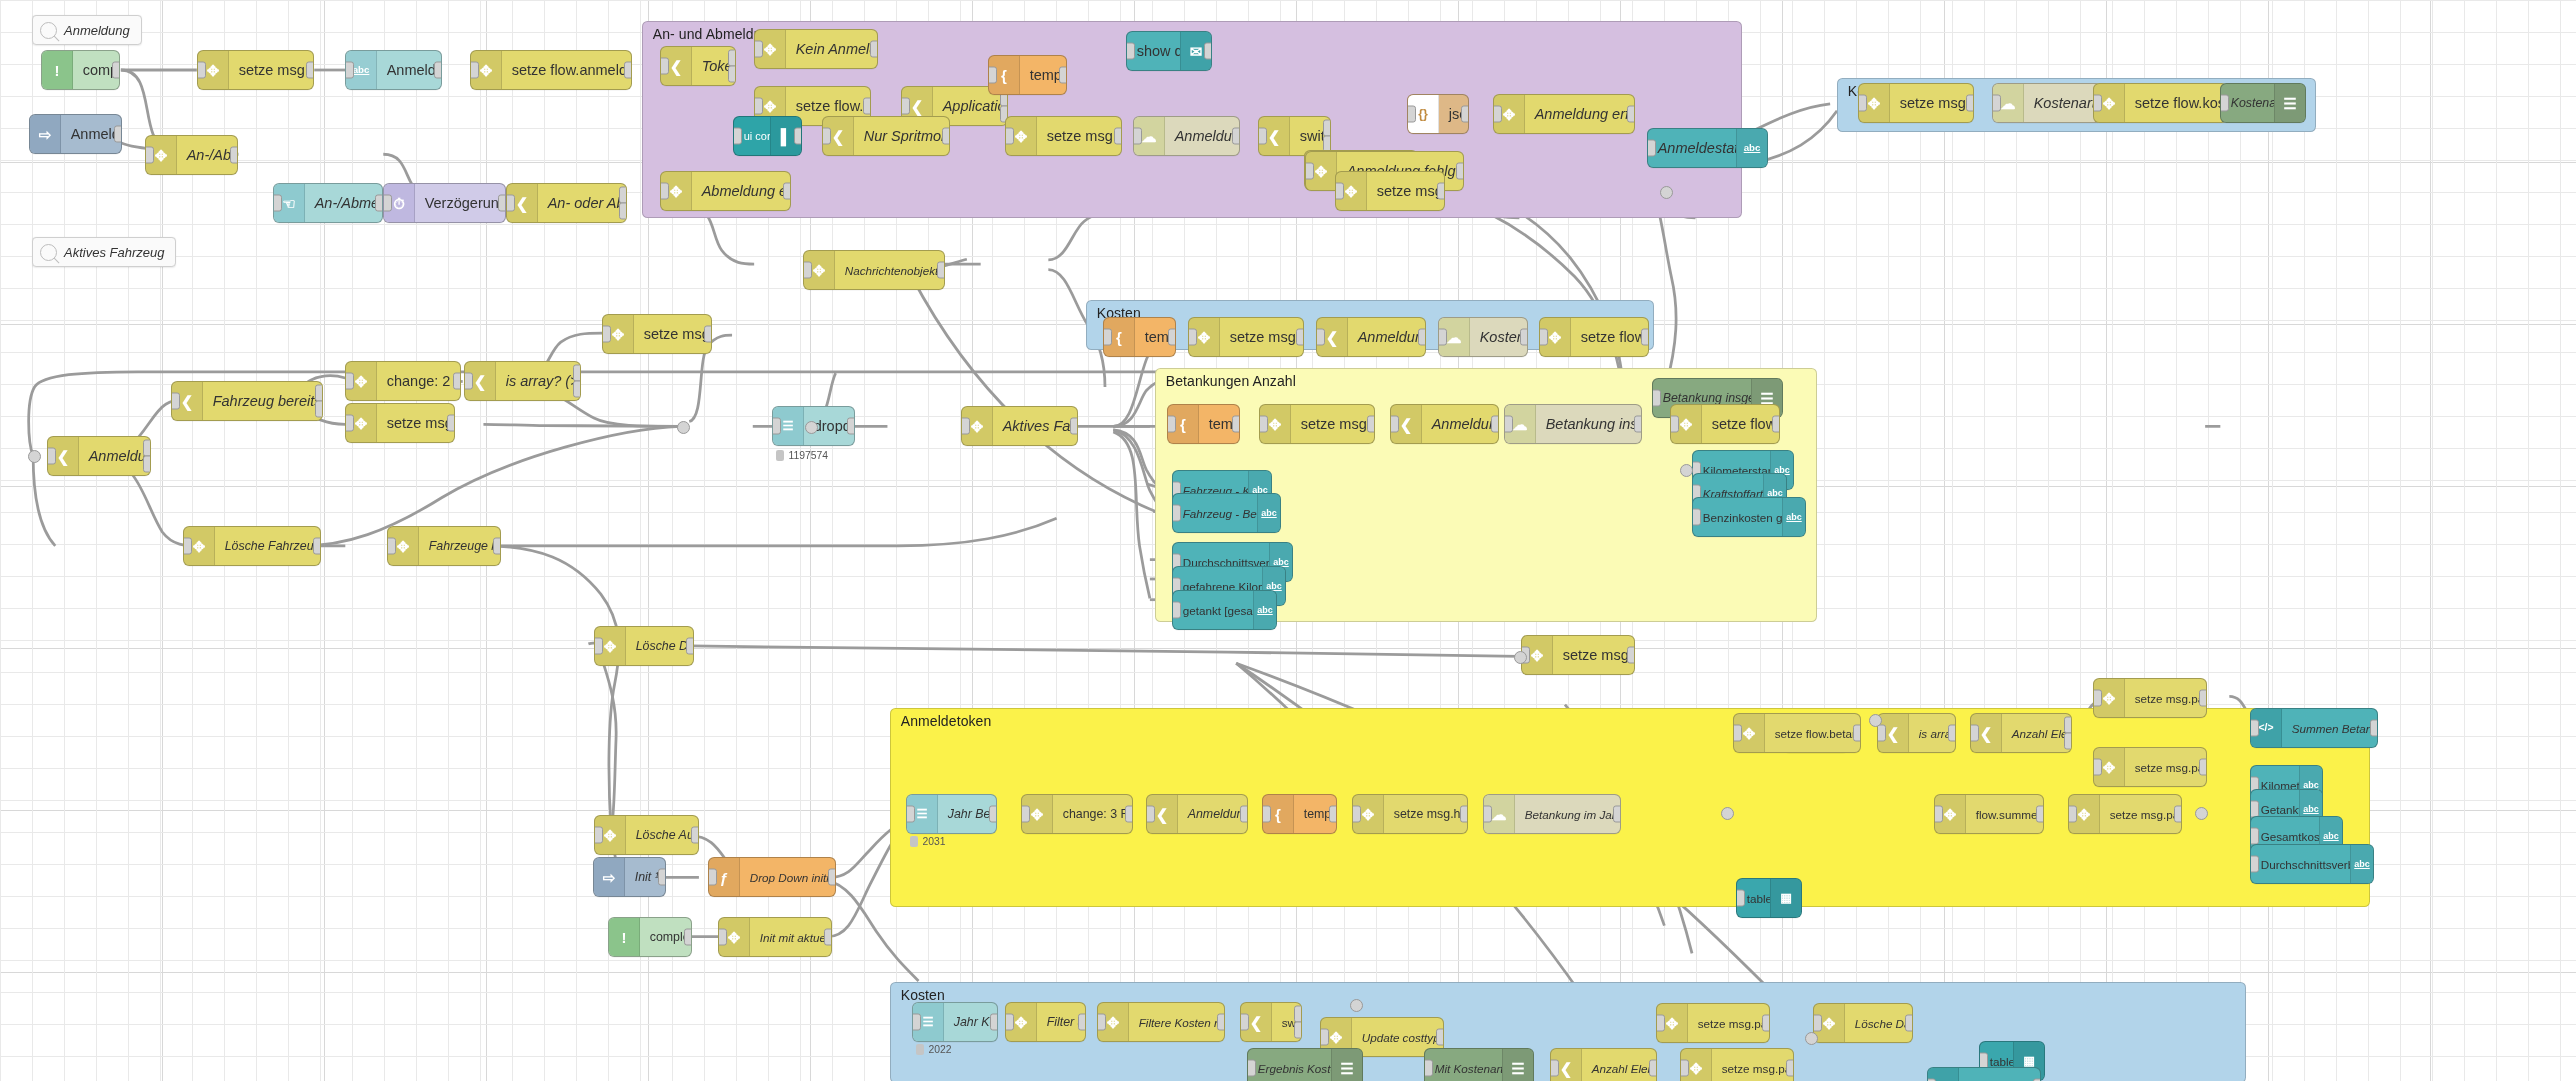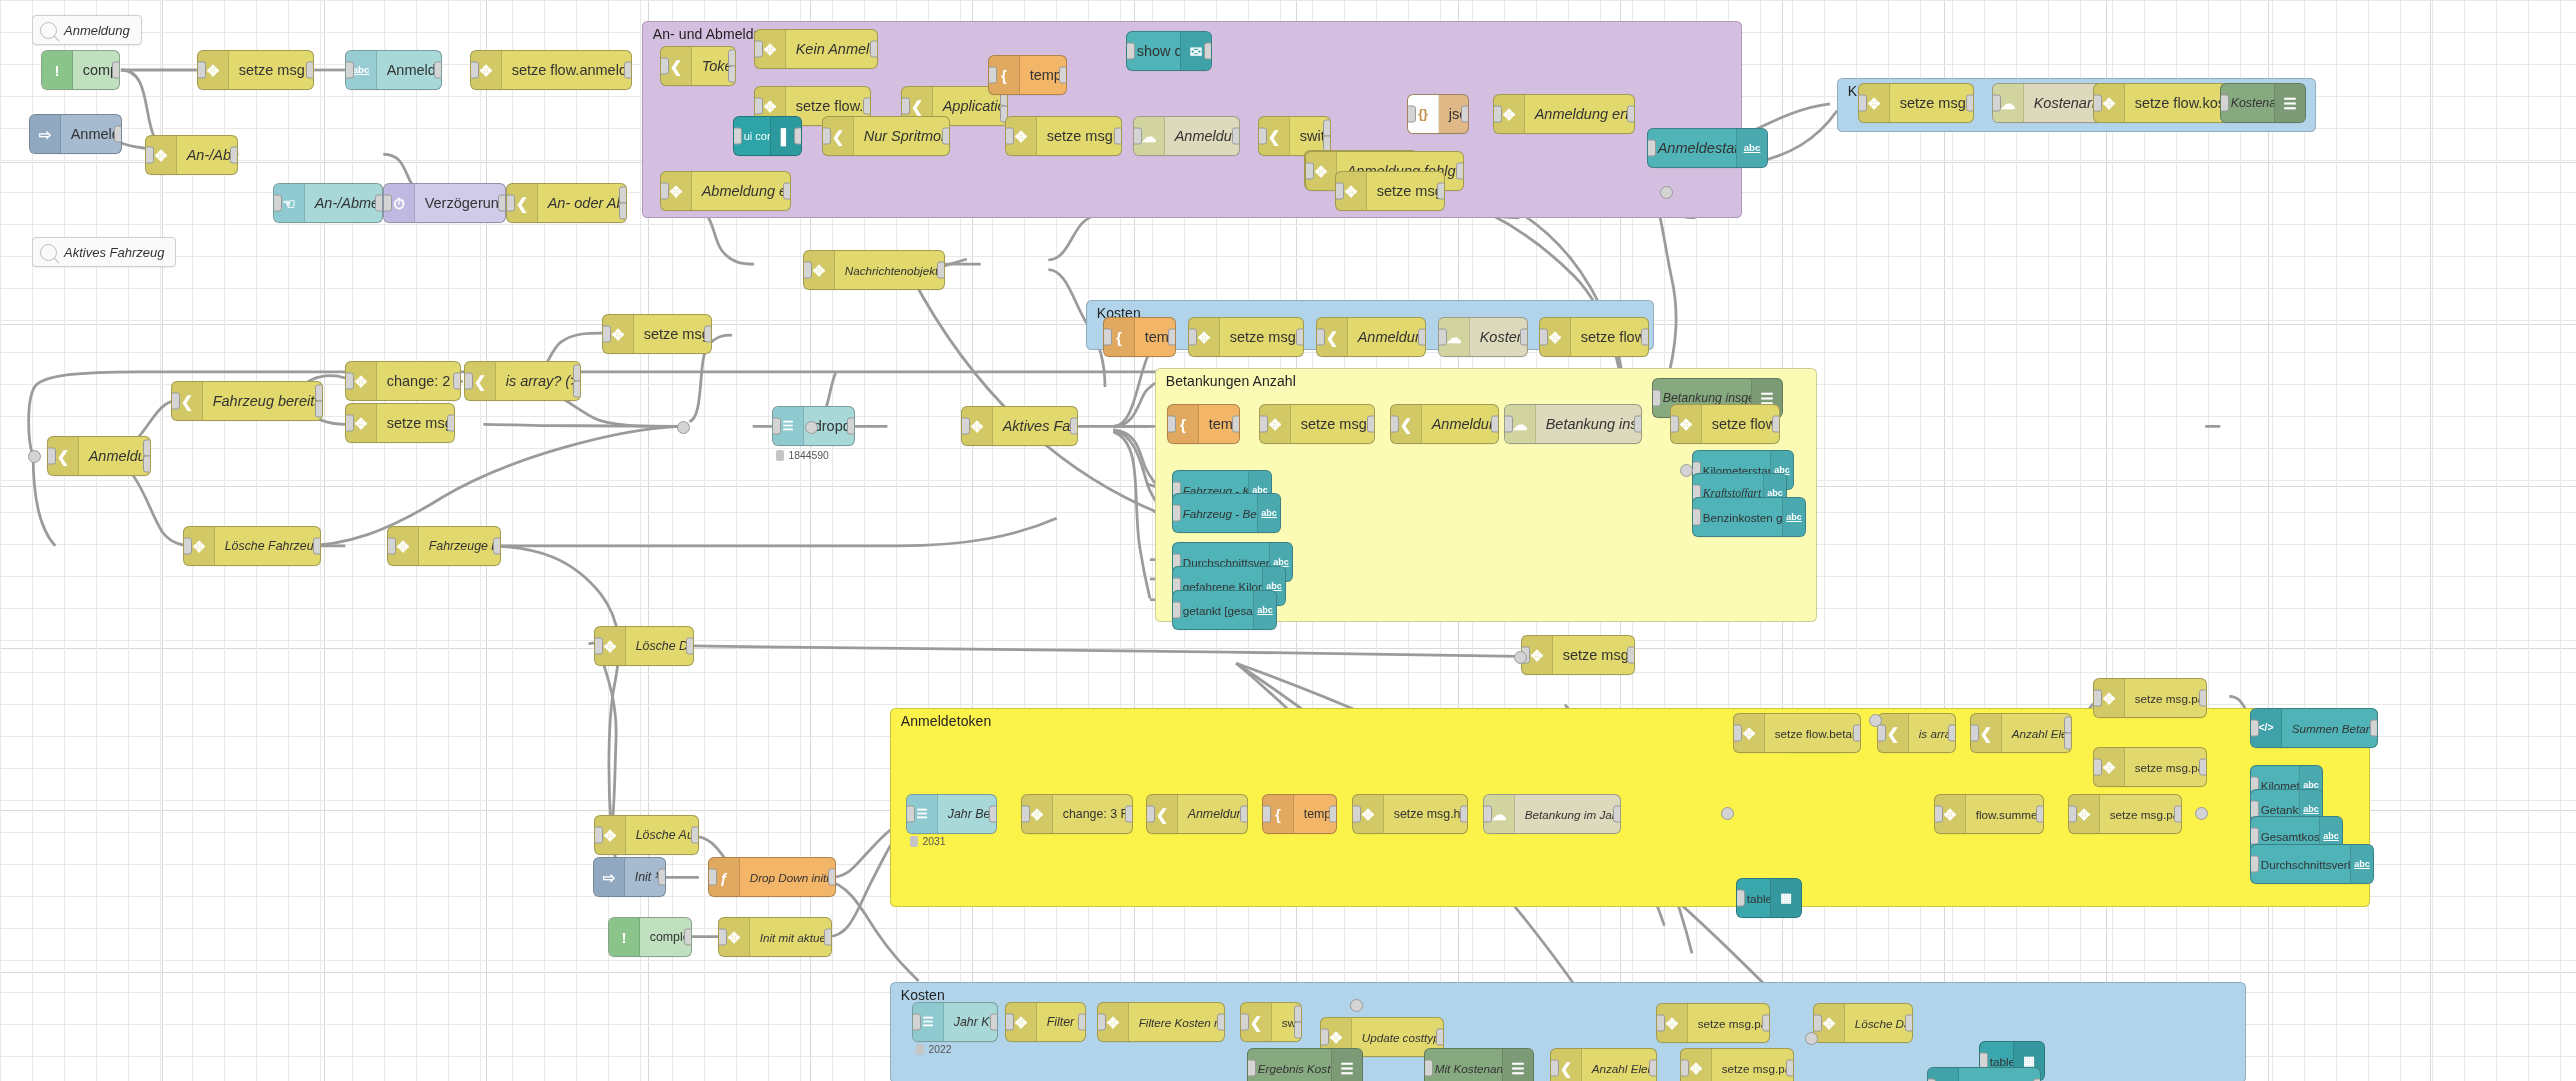--- a/index.html
+++ b/index.html
@@ -612,21 +612,21 @@
   </div>
 
   <div class="node n-uidrop" style="left:772px;top:406px;width:83px;">
     <span class="ico" style="background:#8ecacf;font-size:12.4px;">☰</span>
     <span class="lbl">dropdown</span>
     <span class="port in"></span>
     <span class="port out"></span>
   </div>
   <div class="status" style="left:776px;top:450px;">
     <span class="dot"></span>
-    <span>1844590</span>
+    <span>1197574</span>
   </div>
 
   <div class="node n-change italic" style="left:961px;top:406px;width:117px;">
     <span class="ico">✥</span>
     <span class="lbl">Aktives Fahrzeug</span>
     <span class="port in"></span>
     <span class="port out"></span>
   </div>
 
   <div class="node n-tmpl" style="left:1103px;top:317px;width:73px;">
@@ -721,21 +721,21 @@
     <span class="ico right" style="background:#4aa9af;font-size:9px;text-decoration:underline;width:22px;flex:0 0 22px;">abc</span>
     <span class="port in"></span>
   </div>
 
   <div class="node n-ui2" style="left:1692px;top:450px;width:102px;">
     <span class="lbl" style="font-size:11.7px;">Kilometerstand</span>
     <span class="ico right" style="background:#4aa9af;font-size:9px;text-decoration:underline;width:22px;flex:0 0 22px;">abc</span>
     <span class="port in"></span>
   </div>
   <div class="node n-ui2 italic" style="left:1692px;top:473px;width:95px;">
-    <span class="lbl" style="font-size:11.7px;font-family:Liberation Serif, serif;">Kraftstoffart</span>
+    <span class="lbl" style="font-size:11.7px;">Kraftstoffart</span>
     <span class="ico right" style="background:#4aa9af;font-size:9px;text-decoration:underline;width:22px;flex:0 0 22px;">abc</span>
     <span class="port in"></span>
   </div>
   <div class="node n-ui2" style="left:1692px;top:497px;width:114px;">
     <span class="lbl" style="font-size:11.7px;">Benzinkosten gesamt</span>
     <span class="ico right" style="background:#4aa9af;font-size:9px;text-decoration:underline;width:22px;flex:0 0 22px;">abc</span>
     <span class="port in"></span>
   </div>
 
   <div class="node n-change italic" style="left:594px;top:626px;width:100px;">

